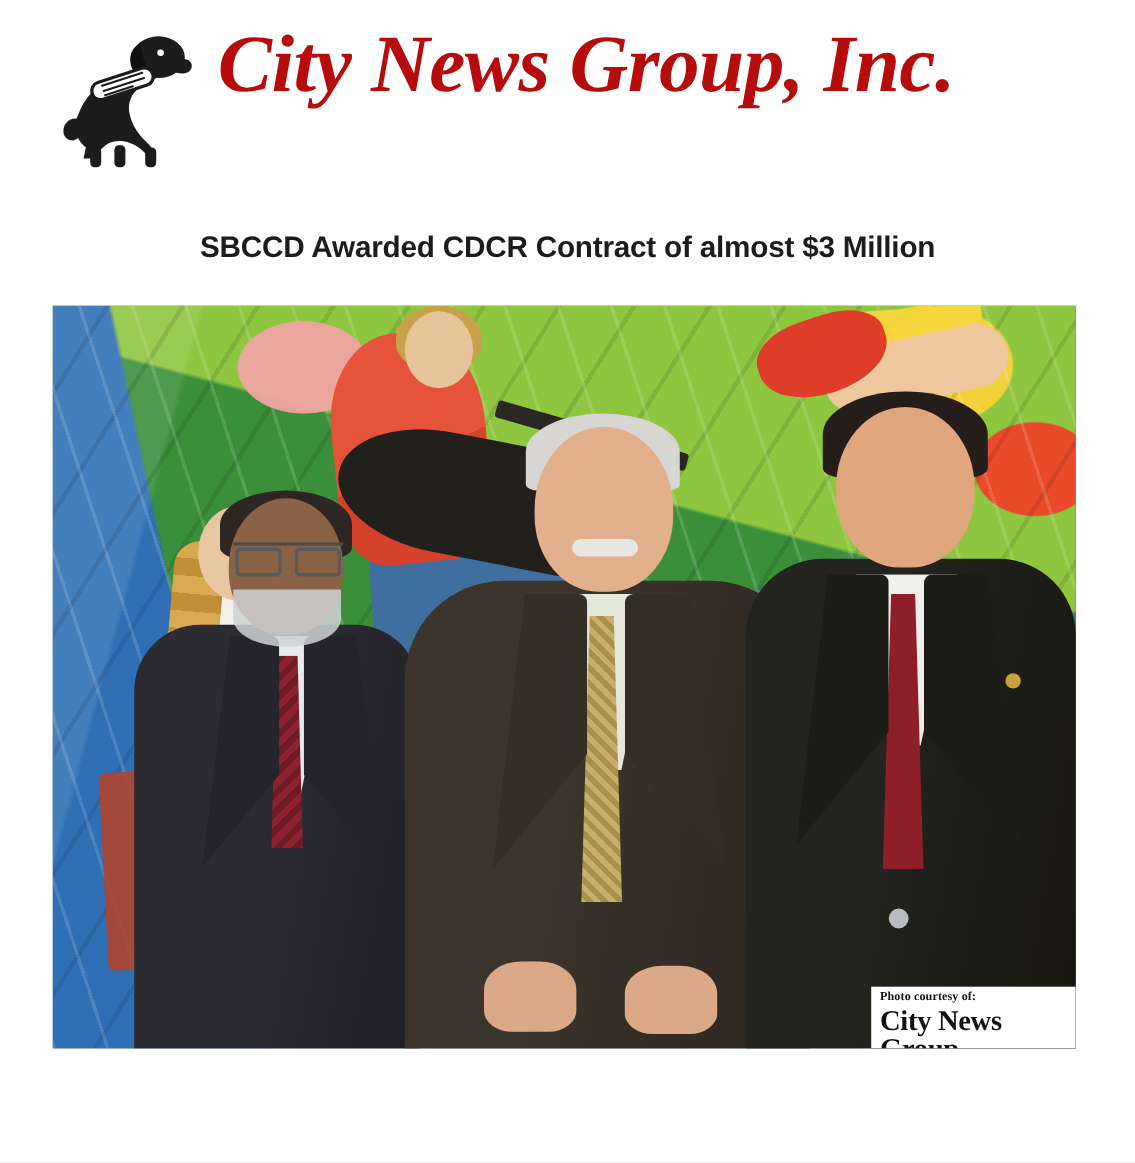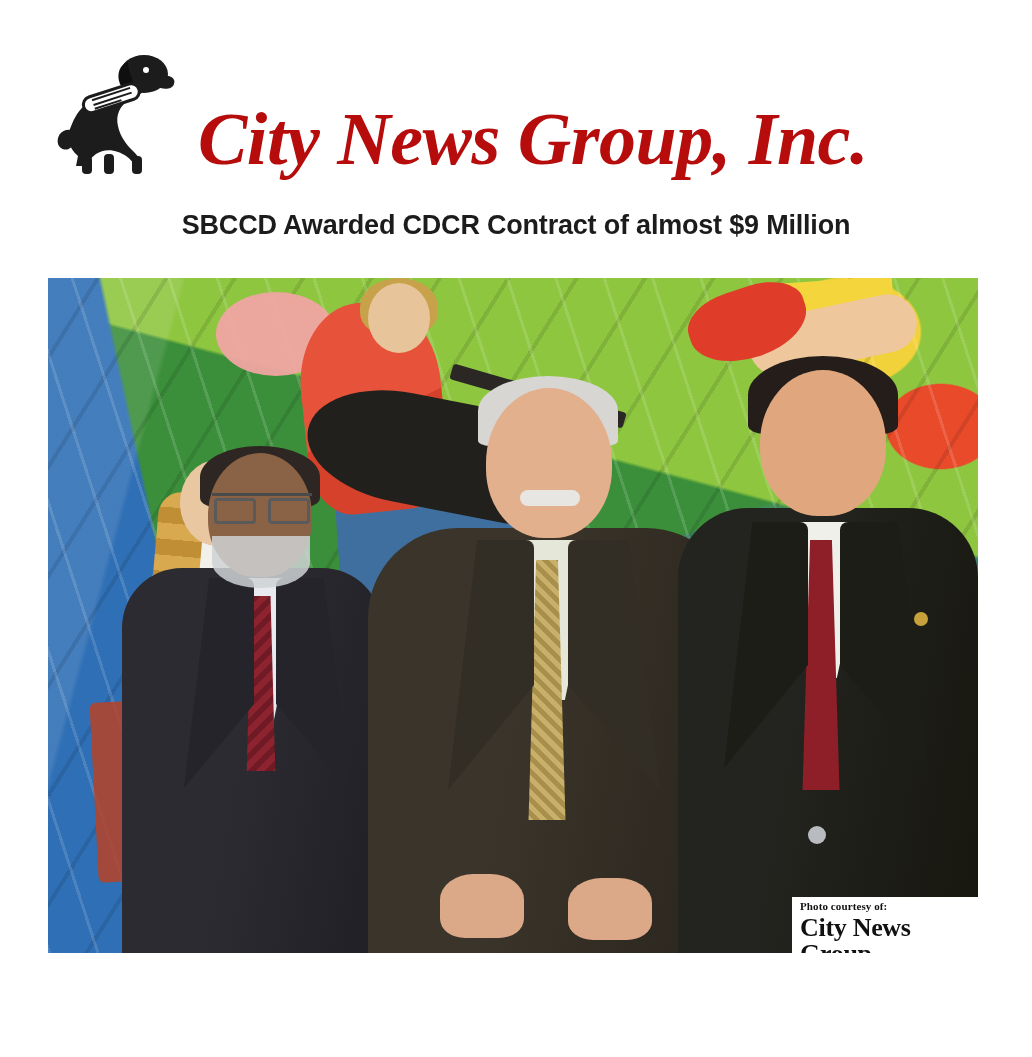--- a/index.html
+++ b/index.html
@@ -17,21 +17,21 @@
   }
   .page {
     width: 1032px;
     height: 1057px;
     position: relative;
   }
 
   
   .masthead {
     display: flex;
-    align-items: flex-end;
+    align-items: flex-start;
     padding: 22px 0 0 48px;
     height: 176px;
   }
   .logo-mark {
     width: 128px;
     height: 132px;
     flex: 0 0 128px;
     position: relative;
   }
   .logo-mark svg { display: block; }
@@ -298,21 +298,21 @@
         <path d="M24 86 C14 84 8 92 10 100 C12 106 20 108 24 102 Z" fill="#1c1c1c"></path>
 
         <rect x="34" y="112" width="10" height="18" rx="4" fill="#1c1c1c"></rect>
         <rect x="56" y="110" width="10" height="20" rx="4" fill="#1c1c1c"></rect>
         <rect x="84" y="112" width="10" height="18" rx="4" fill="#1c1c1c"></rect>
       </svg>
     </div>
     <div class="logo-wordmark">City News Group, Inc.</div>
   </header>
 
-  <h1 class="headline">SBCCD Awarded CDCR Contract of almost $9 Million</h1>
+  <h1 class="headline">SBCCD Awarded CDCR Contract of almost $3 Million</h1>
 
   <figure class="photo-wrap" style="margin-bottom:0;margin-left:48px;">
     <div class="mural"></div>
     <div class="mural-stripes"></div>
 
     <div class="mural-figure mf-pink"></div>
     <div class="mural-figure mf-yellow-block"></div>
     <div class="mural-figure mf-right-leg"></div>
     <div class="mural-figure mf-right-red"></div>
     <div class="mural-figure mf-chair"></div>

